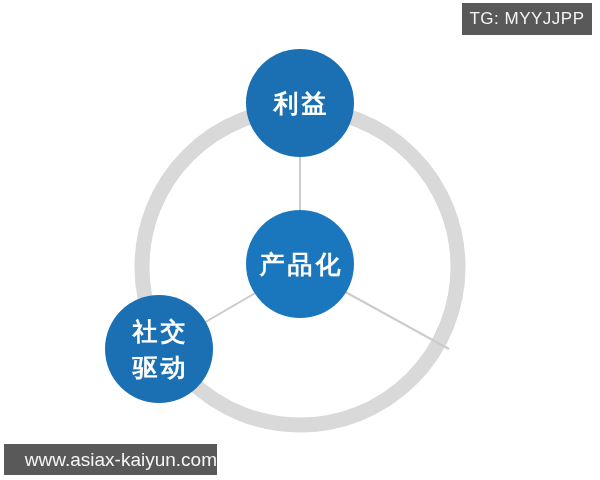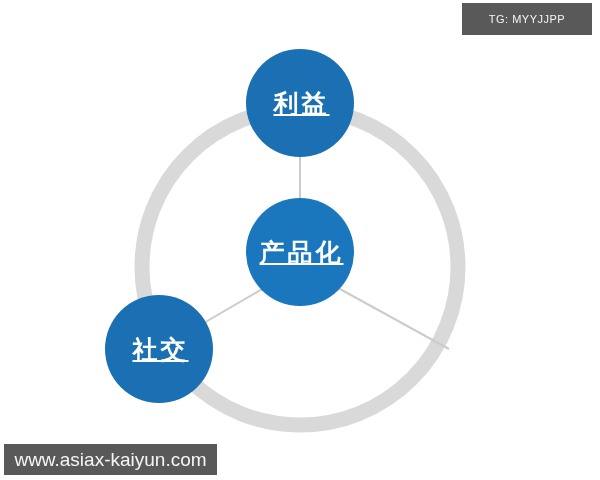--- a/index.html
+++ b/index.html
@@ -42,57 +42,56 @@
     flex-direction: column;
     align-items: center;
     justify-content: center;
     text-align: center;
     font-weight: bold;
     font-size: 25px;
     line-height: 1.45;
     letter-spacing: 3px;
     text-indent: 3px;
     font-family: "Liberation Sans", "DejaVu Sans", sans-serif;
-    text-decoration: underline;
   }
   .node--center {
     background: var(--center-blue, #1b77bd);
     left: 246px;
-    top: 198px;
+    top: 210px;
     gap: 20px;
   }
   .node--top       { left: 246px; top: 49px;  }
   .node--left      { left: 105px; top: 295px; }
   .node--right     { left: 395px; top: 295px; }
 
   .badge {
     position: absolute;
     top: 3px;
     right: 8px;
     width: 130px;
     height: 32px;
     background: var(--bar-gray, #595959);
     color: #f5f5f5;
     display: flex;
     align-items: center;
     justify-content: center;
-    font-size: 11px;
+    font-size: 17px;
     letter-spacing: 0.5px;
   }
   .watermark {
     position: absolute;
     left: 4px;
     bottom: 5px;
     width: 213px;
     height: 31px;
     background: var(--bar-gray, #595959);
     color: #f5f5f5;
     display: flex;
     align-items: center;
-    justify-content: center;
+    justify-content: flex-end;
     font-size: 19px;
   }
   .node-line { display: block; }
 </style>
 </head>
 <body>
 
 <div class="stage">
 
   <svg class="wire-layer" viewBox="0 0 600 480" aria-hidden="true">
@@ -105,20 +104,21 @@
   <div class="node node--top">
     <span class="node-line">利益</span>
   </div>
 
   <div class="node node--center">
     <span class="node-line">产品化</span>
   </div>
 
   <div class="node node--left">
     <span class="node-line">社交</span>
+    <span class="node-line">驱动</span>
   </div>
 
 
   <div class="badge">
     <span>TG: MYYJJPP</span>
   </div>
 
   <div class="watermark">
     <span>www.asiax-kaiyun.com</span>
   </div>

